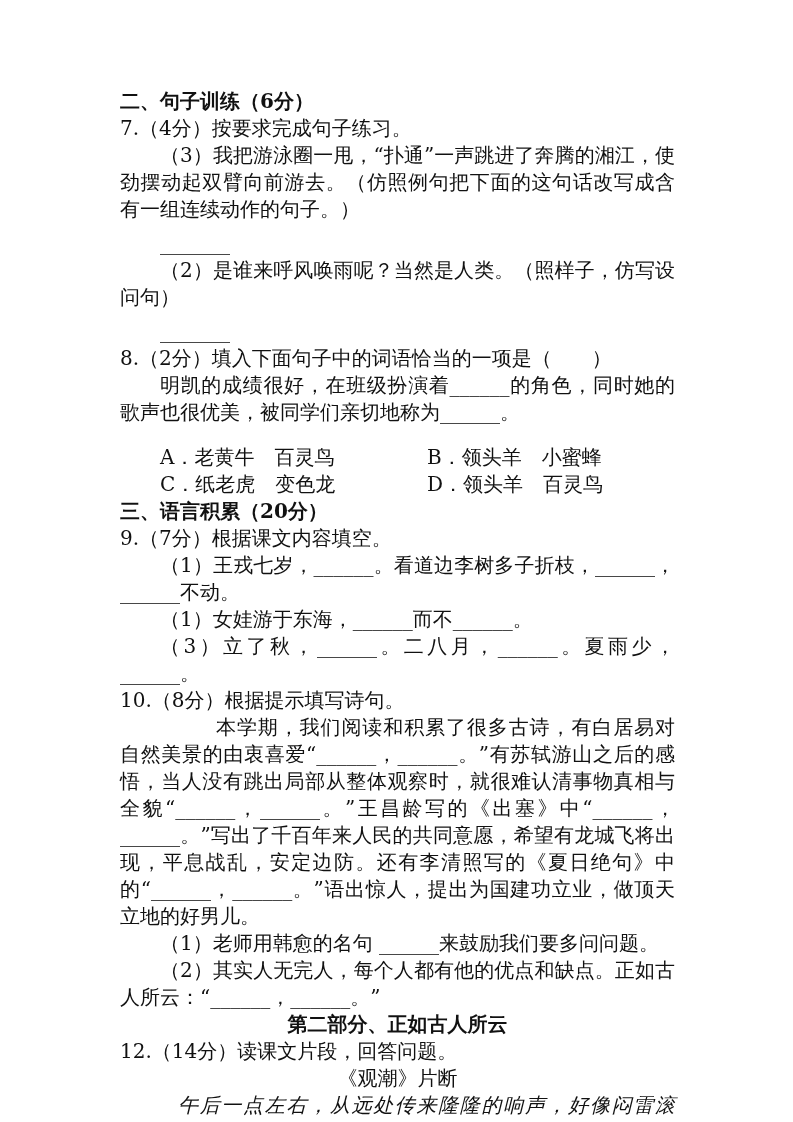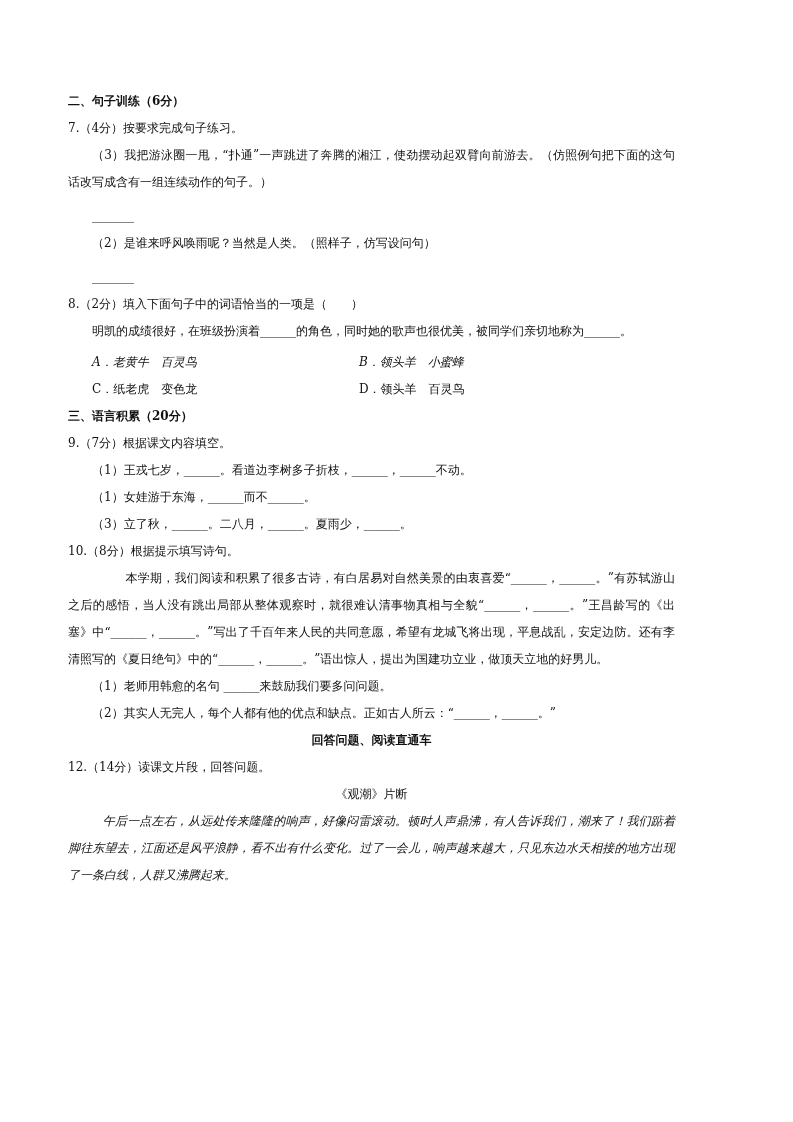--- a/index.html
+++ b/index.html
@@ -7,23 +7,23 @@
     padding: 0;
     background: #ffffff;
   }
   .page {
     position: relative;
     width: 793px;
     height: 1122px;
     margin: 0 auto;
     background: #ffffff;
     box-sizing: border-box;
-    padding: 88px 118px 40px 68px;
+    padding: 88px 118px 40px 120px;
     font-family: "DejaVu Serif", "Liberation Serif", serif;
-    font-size: 12px;
+    font-size: 20px;
     line-height: 27px;
     color: #111111;
     overflow: hidden;
   }
   .page p {
     margin: 0;
     text-align: justify;
   }
   .sec-title { font-weight: bold; }
   .center { text-align: center !important; text-indent: 0; }
@@ -37,21 +37,21 @@
     font-style: italic;
   }
   .opt-row {
     display: flex;
     padding-left: 2em;
   }
   .opt-row .opt-left {
     flex: none;
     width: 267px;
   }
-  .opt-gap { margin-top: 4px; font-style: italic; }
+  .opt-gap { margin-top: 18px; }
 </style>
 </head>
 <body>
 
 <div class="page">
 
   <p class="sec-title">二、句子训练（6分）</p>
 
   <p>7.（4分）按要求完成句子练习。</p>
   <p class="ind2">（3）我把游泳圈一甩，“扑通”一声跳进了奔腾的湘江，使劲摆动起双臂向前游去。（仿照例句把下面的这句话改写成含有一组连续动作的句子。）</p>
@@ -76,19 +76,19 @@
   <p class="ind2">（1）王戎七岁，______。看道边李树多子折枝，______，______不动。</p>
   <p class="ind2">（1）女娃游于东海，______而不______。</p>
   <p class="ind2">（3）立了秋，______。二八月，______。夏雨少，______。</p>
 
   <p>10.（8分）根据提示填写诗句。</p>
   <p class="ind48">本学期，我们阅读和积累了很多古诗，有白居易对自然美景的由衷喜爱“______，______。”有苏轼游山之后的感悟，当人没有跳出局部从整体观察时，就很难认清事物真相与全貌“______，______。”王昌龄写的《出塞》中“______，______。”写出了千百年来人民的共同意愿，希望有龙城飞将出现，平息战乱，安定边防。还有李清照写的《夏日绝句》中的“______，______。”语出惊人，提出为国建功立业，做顶天立地的好男儿。</p>
 
   <p class="ind2">（1）老师用韩愈的名句 ______来鼓励我们要多问问题。</p>
   <p class="ind2">（2）其实人无完人，每个人都有他的优点和缺点。正如古人所云：“______，______。”</p>
 
-  <p class="sec-title center">回答问题、阅读直通车</p>
+  <p class="sec-title center">第二部分、正如古人所云</p>
 
   <p>12.（14分）读课文片段，回答问题。</p>
   <p class="center">《观潮》片断</p>
   <p class="ind29">午后一点左右，从远处传来隆隆的响声，好像闷雷滚动。顿时人声鼎沸，有人告诉我们，潮来了！我们踮着脚往东望去，江面还是风平浪静，看不出有什么变化。过了一会儿，响声越来越大，只见东边水天相接的地方出现了一条白线，人群又沸腾起来。</p>
 
 </div>
 
 </body></html>

